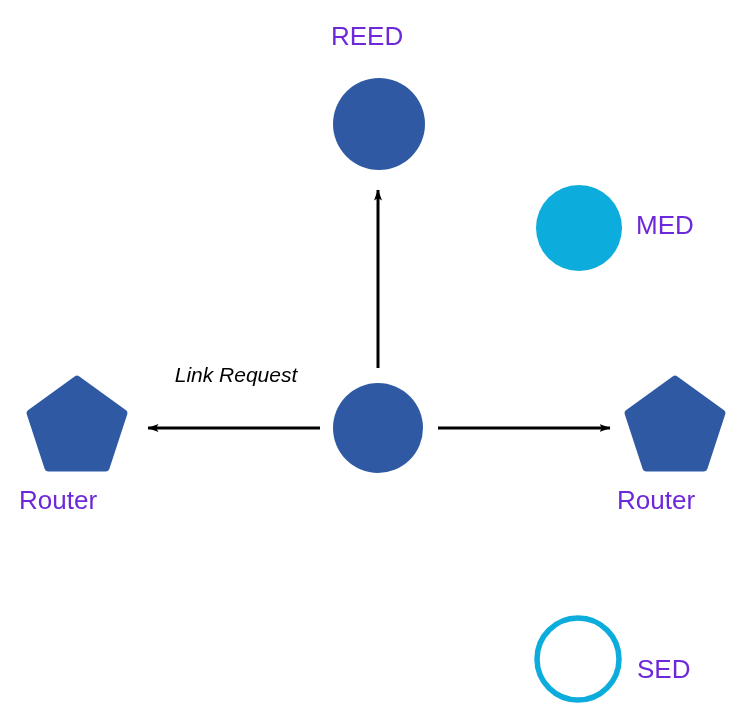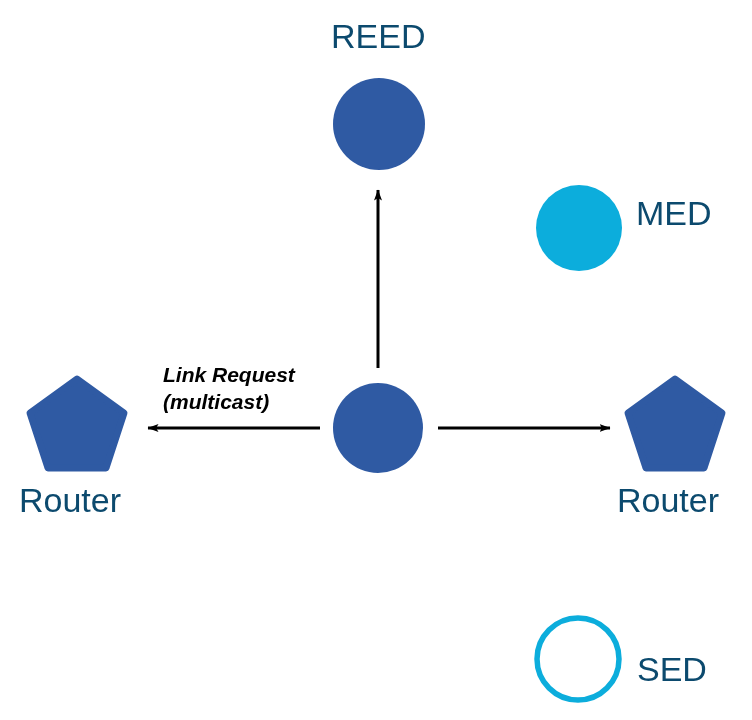--- a/index.html
+++ b/index.html
@@ -17,40 +17,40 @@
   }
   #diagram-canvas {
     position: absolute;
     top: 0;
     left: 0;
     width: 752px;
     height: 720px;
   }
   .node-label {
     position: absolute;
-    color: #0c4a6e;
+    color: #6d28d9;
     font-family: "Liberation Sans", sans-serif;
-    font-size: 34px;
+    font-size: 26px;
     line-height: 34px;
     font-weight: 400;
     white-space: nowrap;
   }
   .edge-label {
     position: absolute;
     color: #000000;
     font-family: "Liberation Sans", sans-serif;
     font-style: italic;
     font-size: 21px;
     line-height: 27px;
-    font-weight: 700;
+    font-weight: 400;
     white-space: nowrap;
-    text-align: left;
+    text-align: center;
   }
   #label-reed    { left: 331px; top: 19px; }
-  #label-med     { left: 636px; top: 196px; }
+  #label-med     { left: 636px; top: 208px; }
   #label-sed     { left: 637px; top: 652px; }
   #label-router-left  { left: 19px;  top: 483px; }
   #label-router-right { left: 617px; top: 483px; }
   #label-link-request { left: 163px; top: 361px; width: 146px; }
 </style>
 </head>
 <body>
 
 <svg id="diagram-canvas" viewBox="0 0 752 720" xmlns="http://www.w3.org/2000/svg">
   <defs>
@@ -93,14 +93,13 @@
 <div class="node-label" id="label-med">MED</div>
 
 <div class="node-label" id="label-sed">SED</div>
 
 <div class="node-label" id="label-router-left">Router</div>
 
 <div class="node-label" id="label-router-right">Router</div>
 
 <div class="edge-label" id="label-link-request">
   <div>Link Request</div>
-  <div>(multicast)</div>
 </div>
 
 </body></html>

